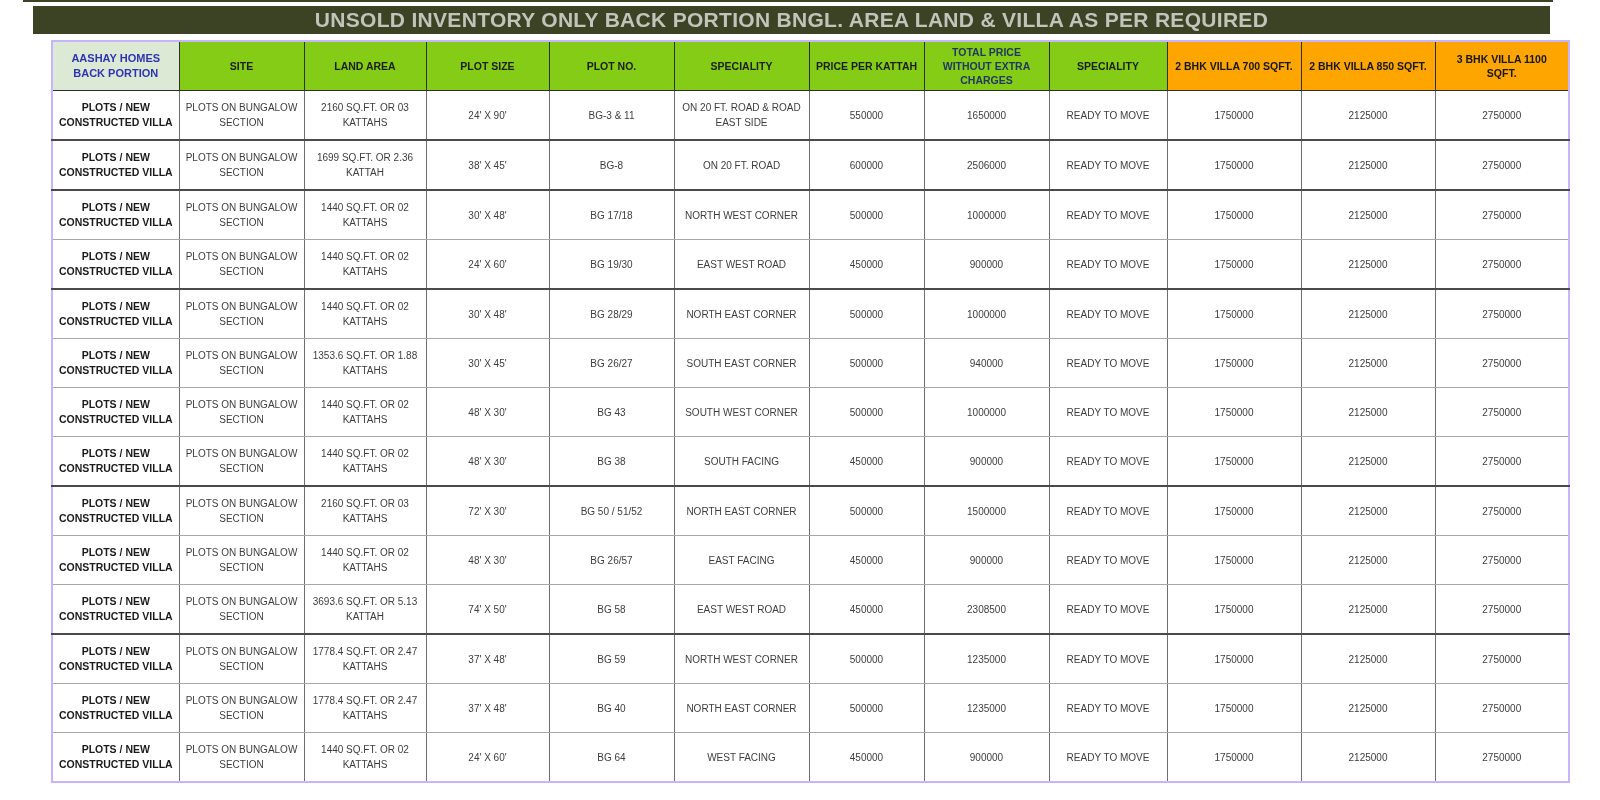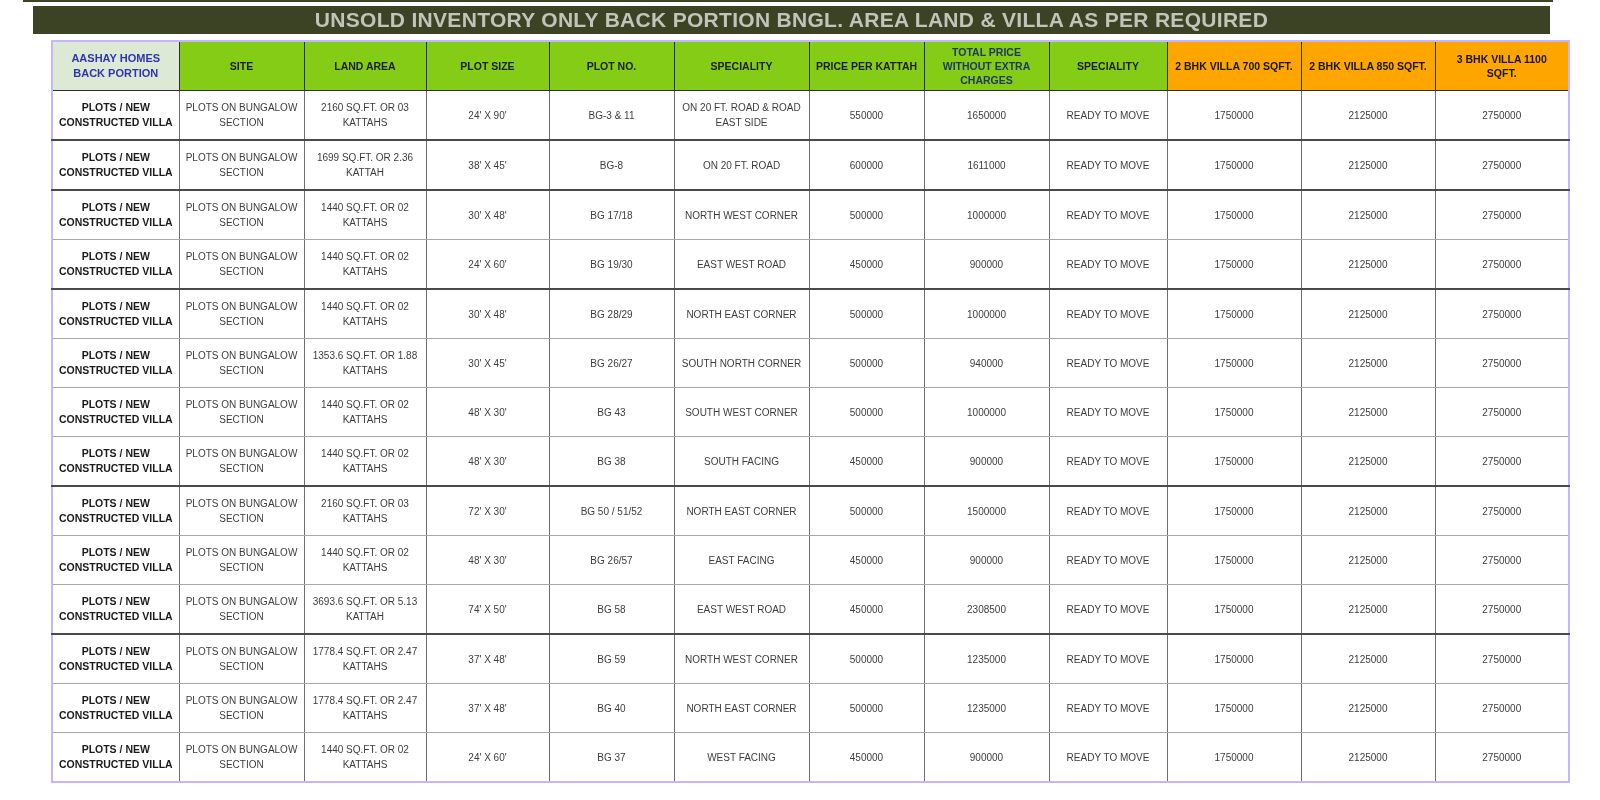--- a/index.html
+++ b/index.html
@@ -103,21 +103,21 @@
     <td>2750000</td>
   </tr>
       <tr class="group-end">
     <td class="c-first">PLOTS / NEW CONSTRUCTED VILLA</td>
     <td>PLOTS ON BUNGALOW SECTION</td>
     <td>1699 SQ.FT. OR 2.36 KATTAH</td>
     <td>38' X 45'</td>
     <td>BG-8</td>
     <td>ON 20 FT. ROAD</td>
     <td>600000</td>
-    <td>1611000</td>
+    <td>2506000</td>
     <td>READY TO MOVE</td>
     <td>1750000</td>
     <td>2125000</td>
     <td>2750000</td>
   </tr>
       <tr>
     <td class="c-first">PLOTS / NEW CONSTRUCTED VILLA</td>
     <td>PLOTS ON BUNGALOW SECTION</td>
     <td>1440 SQ.FT. OR 02 KATTAHS</td>
     <td>30' X 48'</td>
@@ -157,21 +157,21 @@
     <td>1750000</td>
     <td>2125000</td>
     <td>2750000</td>
   </tr>
       <tr>
     <td class="c-first">PLOTS / NEW CONSTRUCTED VILLA</td>
     <td>PLOTS ON BUNGALOW SECTION</td>
     <td>1353.6 SQ.FT. OR 1.88 KATTAHS</td>
     <td>30' X 45'</td>
     <td>BG 26/27</td>
-    <td>SOUTH NORTH CORNER</td>
+    <td>SOUTH EAST CORNER</td>
     <td>500000</td>
     <td>940000</td>
     <td>READY TO MOVE</td>
     <td>1750000</td>
     <td>2125000</td>
     <td>2750000</td>
   </tr>
       <tr>
     <td class="c-first">PLOTS / NEW CONSTRUCTED VILLA</td>
     <td>PLOTS ON BUNGALOW SECTION</td>
@@ -268,21 +268,21 @@
     <td>READY TO MOVE</td>
     <td>1750000</td>
     <td>2125000</td>
     <td>2750000</td>
   </tr>
       <tr>
     <td class="c-first">PLOTS / NEW CONSTRUCTED VILLA</td>
     <td>PLOTS ON BUNGALOW SECTION</td>
     <td>1440 SQ.FT. OR 02 KATTAHS</td>
     <td>24' X 60'</td>
-    <td>BG 37</td>
+    <td>BG 64</td>
     <td>WEST FACING</td>
     <td>450000</td>
     <td>900000</td>
     <td>READY TO MOVE</td>
     <td>1750000</td>
     <td>2125000</td>
     <td>2750000</td>
   </tr>
     </tbody>
 </table>

